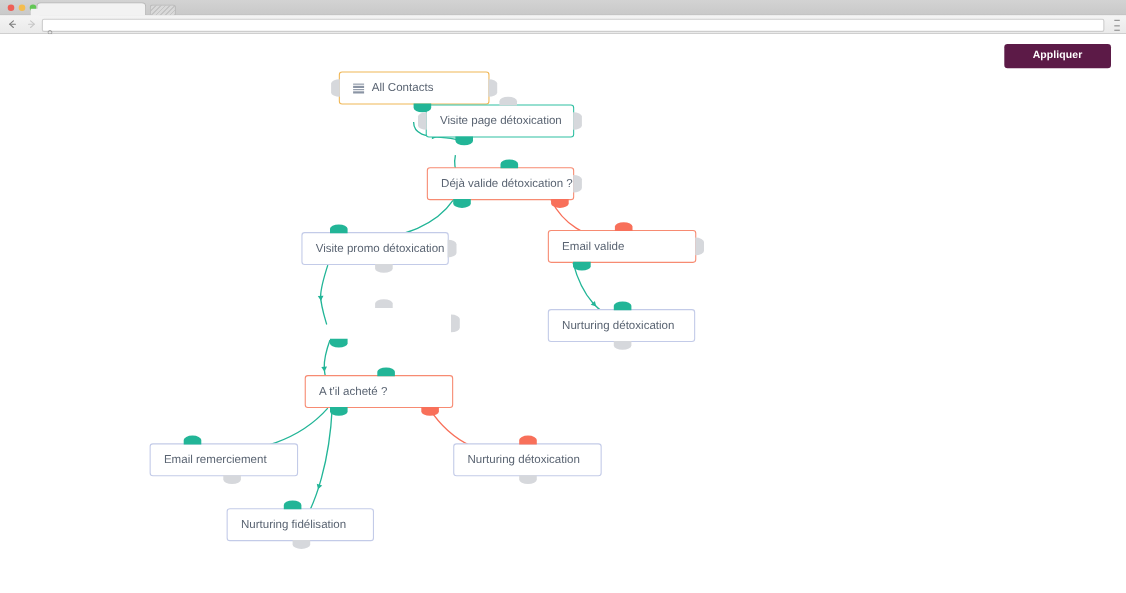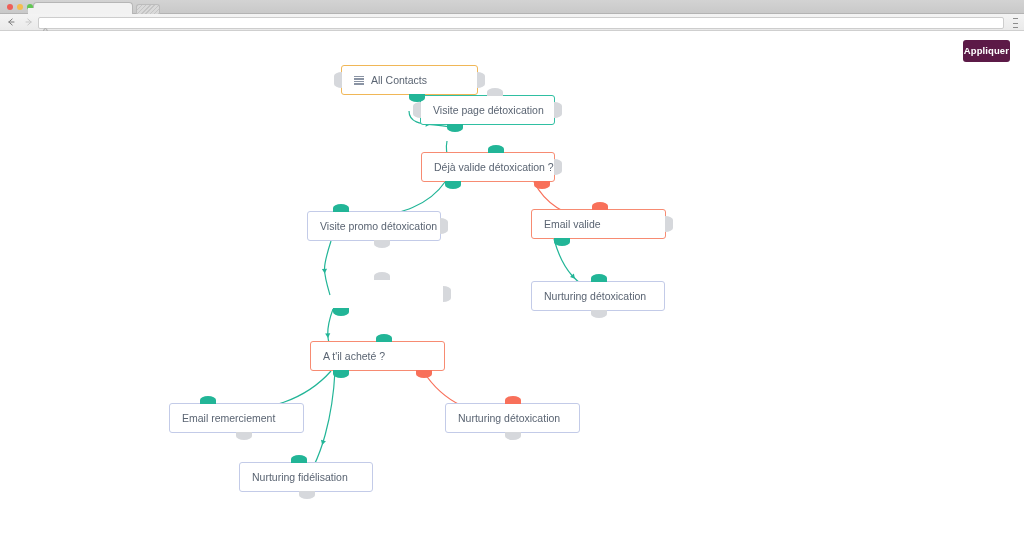--- a/index.html
+++ b/index.html
@@ -85,26 +85,26 @@
   }
 
   
   .top-actions {
     position:absolute; top:9px; right:14px; display:flex; gap:4px;
   }
   .btn {
     font-family:"Liberation Sans",sans-serif;
     font-size:9.5px; font-weight:bold; color:#ffffff;
     background:#5c1a47; border:none; border-radius:3px;
-    padding:6px 1px; cursor:pointer; line-height:1.1;
+    padding:6px 26px; cursor:pointer; line-height:1.1;
     letter-spacing:.1px;
   }
 
   
-  .canvas { position:absolute; inset:0;margin-left:33px; }
+  .canvas { position:absolute; inset:0; }
   .canvas svg.links { position:absolute; top:0; left:0; width:1024px; height:508px; pointer-events:none; }
 
   
   .node {
     position:absolute; background:#ffffff;
     border:1px solid #c8cfe8; border-radius:3px;
     height:30px; display:flex; align-items:center;
     padding:0 12px; font-size:10.5px; color:#5a6472;
     white-space:nowrap; cursor:move; z-index:4;
   }

